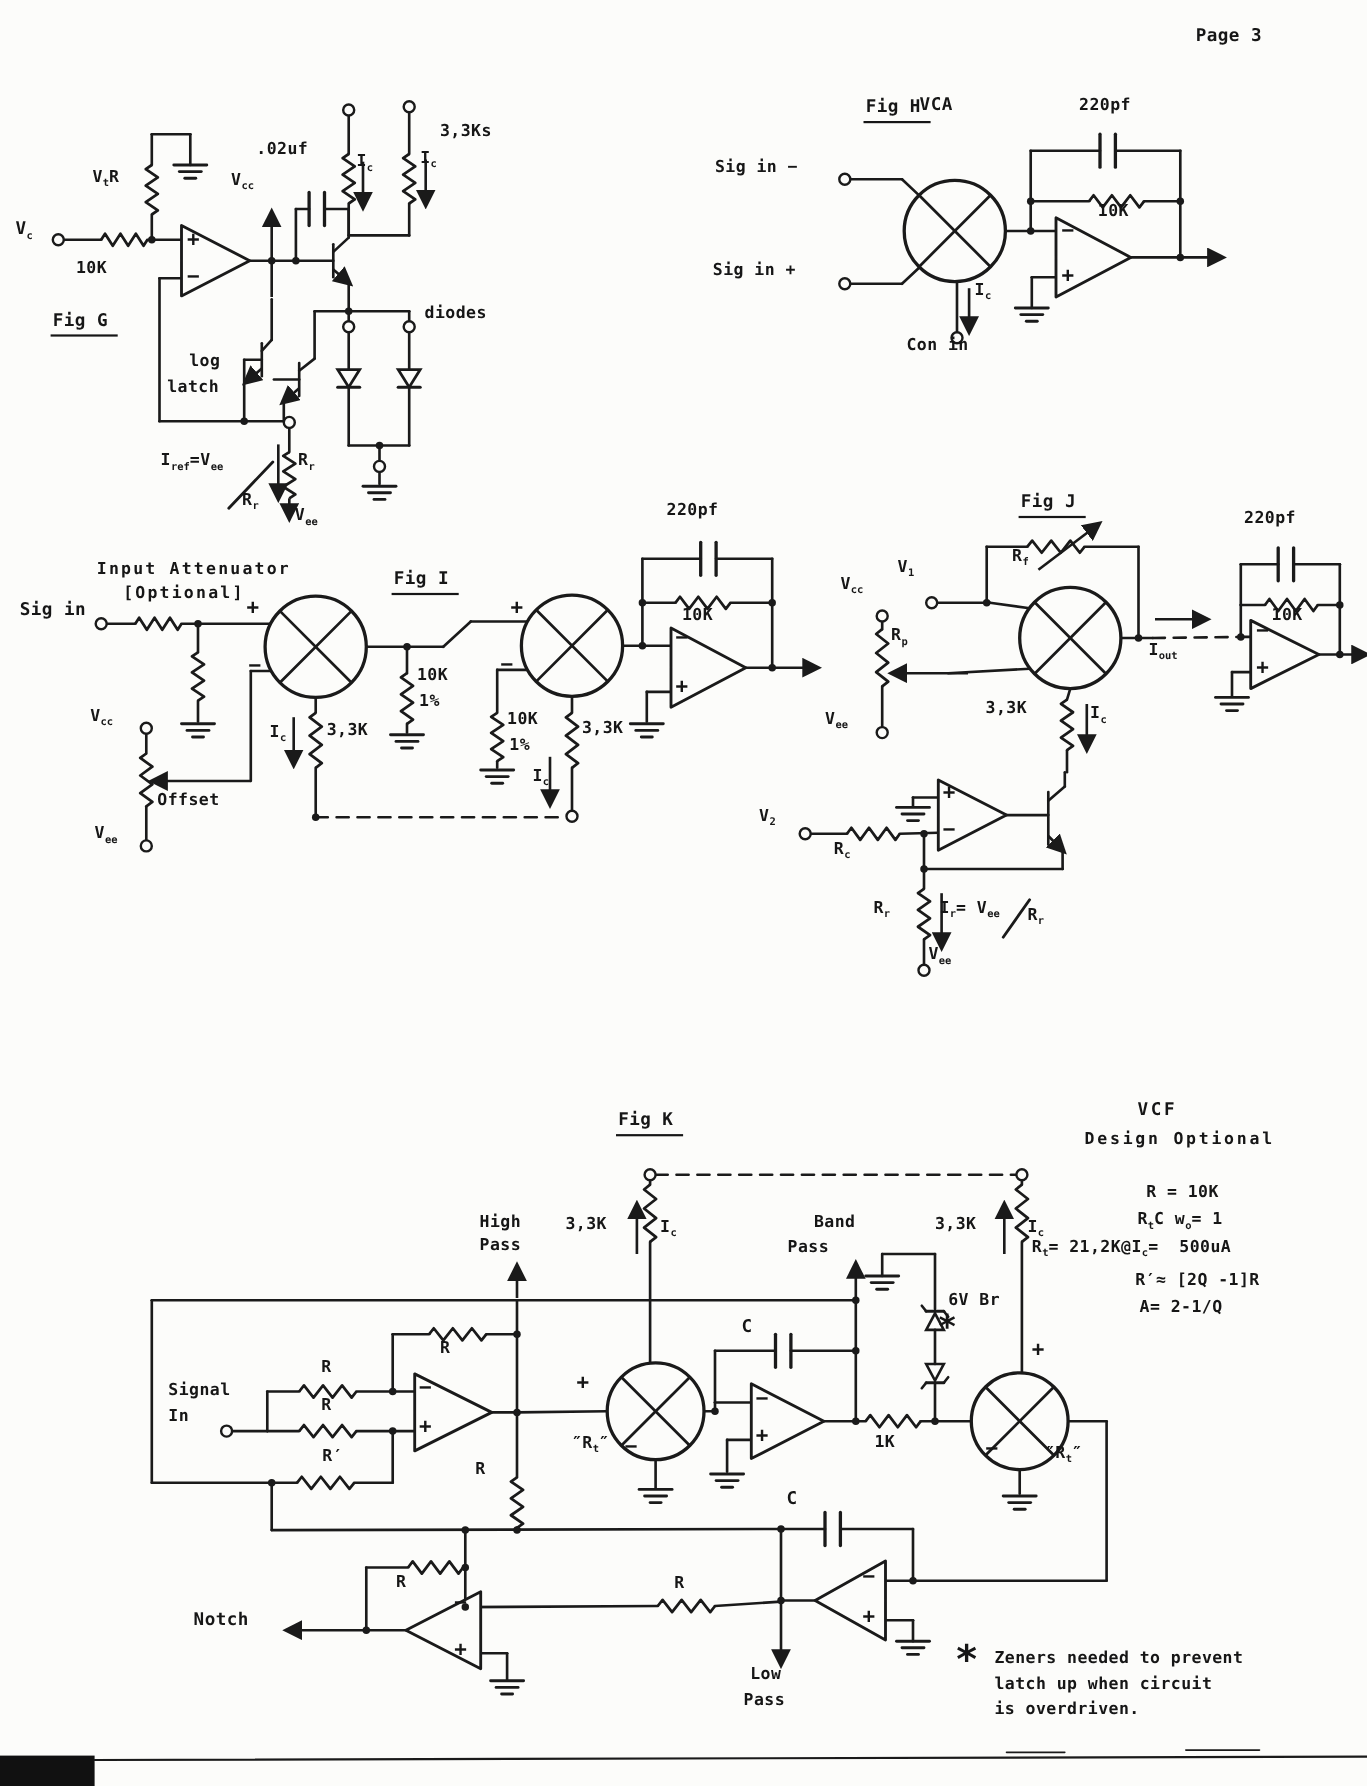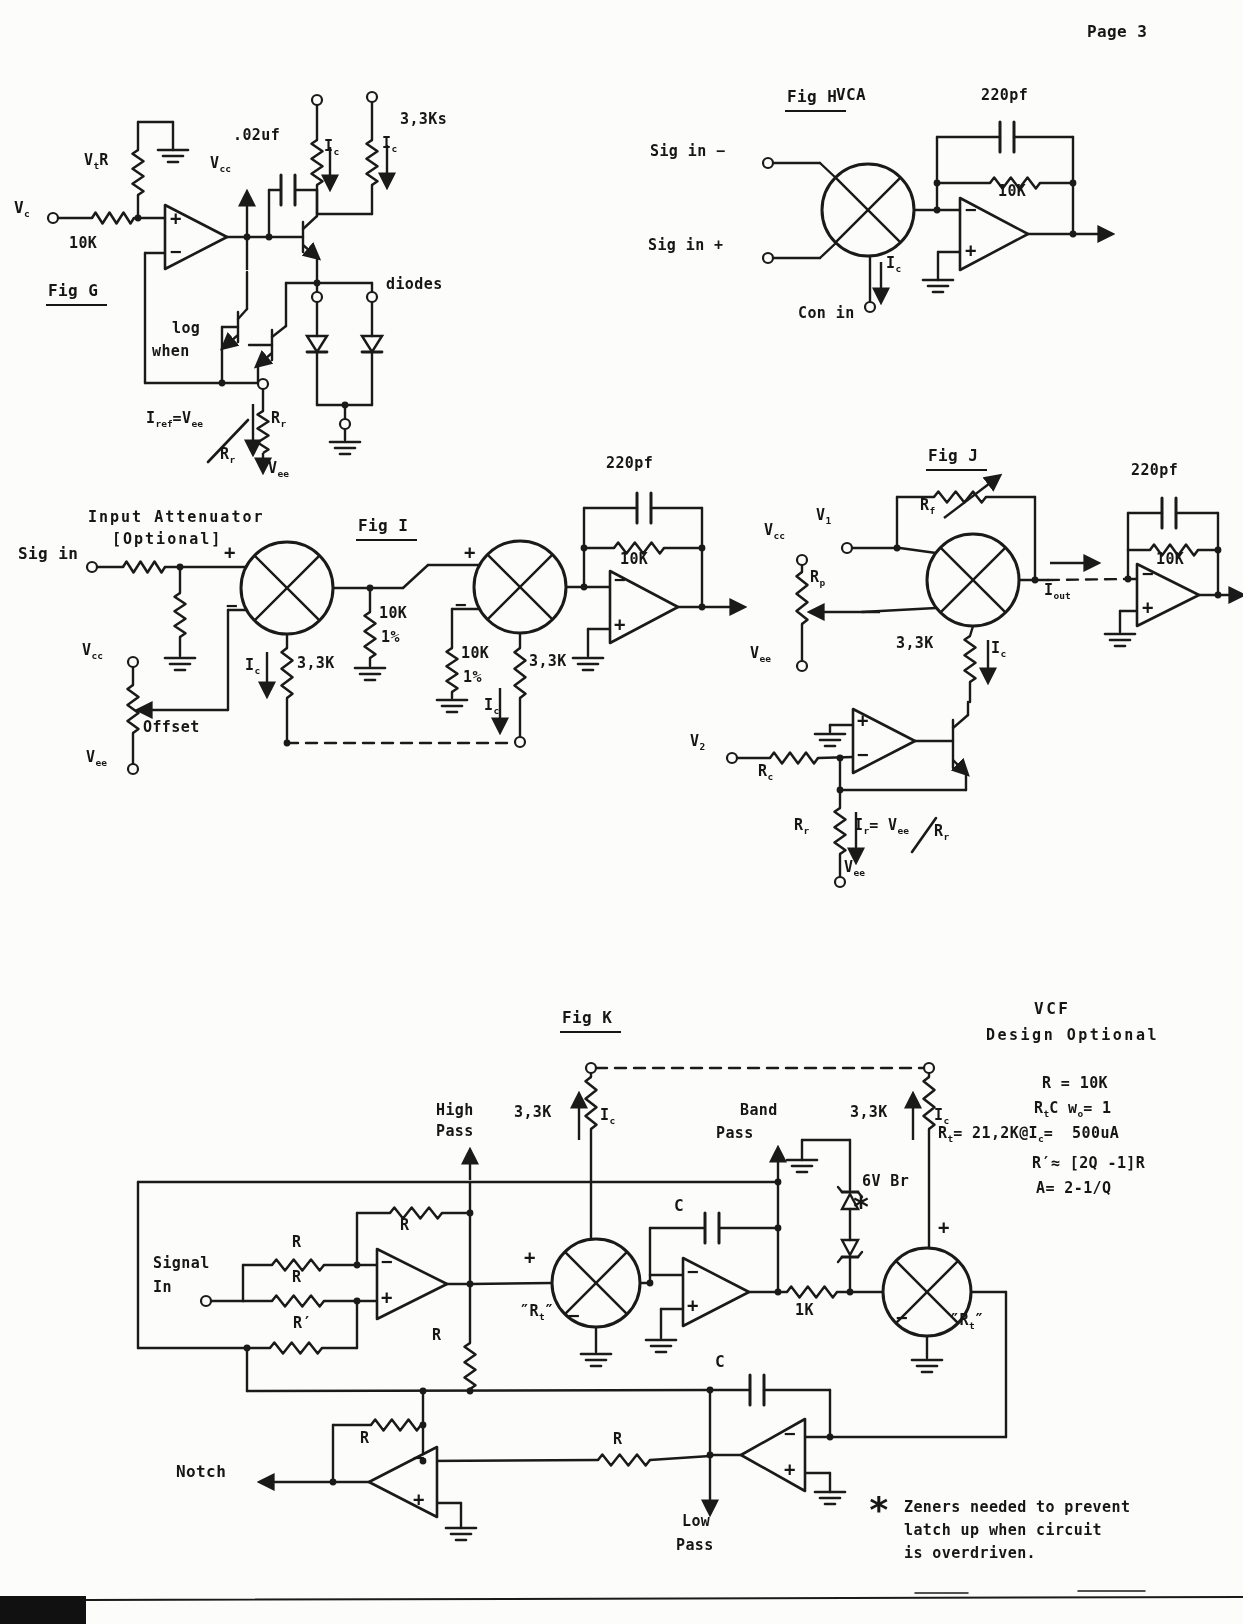--- a/index.html
+++ b/index.html
@@ -447,34 +447,34 @@
   <div class="lb s16" style="left:14px;top:200px">V<sub>c</sub></div>
   <div class="lb" style="left:69px;top:236px">10K</div>
   <div class="lb" style="left:84px;top:153px">V<sub>t</sub>R</div>
   <div class="lb" style="left:210px;top:156px">V<sub>cc</sub></div>
   <div class="lb" style="left:233px;top:128px">.02uf</div>
   <div class="lb" style="left:324px;top:139px">I<sub>c</sub></div>
   <div class="lb" style="left:382px;top:136px">I<sub>c</sub></div>
   <div class="lb" style="left:400px;top:112px">3,3Ks</div>
   <div class="lb" style="left:386px;top:277px">diodes</div>
   <div class="lb" style="left:172px;top:321px">log</div>
-  <div class="lb" style="left:152px;top:344px">when</div>
+  <div class="lb" style="left:152px;top:344px">latch</div>
   <div class="lb" style="left:146px;top:411px">I<sub>ref</sub>=V<sub>ee</sub></div>
   <div class="lb" style="left:220px;top:447px">R<sub>r</sub></div>
   <div class="lb" style="left:271px;top:411px">R<sub>r</sub></div>
   <div class="lb" style="left:268px;top:461px">V<sub>ee</sub></div>
 
   <div class="lb s16 fig" style="left:785px;top:89px">Fig H</div>
   <div class="lb s16" style="left:836px;top:87px">VCA</div>
   <div class="lb" style="left:981px;top:88px">220pf</div>
   <div class="lb" style="left:998px;top:184px">10K</div>
   <div class="lb" style="left:650px;top:144px">Sig in −</div>
   <div class="lb" style="left:648px;top:238px">Sig in +</div>
   <div class="lb" style="left:886px;top:256px">I<sub>c</sub></div>
-  <div class="lb" style="left:798px;top:306px">Con in</div>
+  <div class="lb" style="left:824px;top:306px">Con in</div>
 
   <div class="lb sp" style="left:88px;top:510px">Input Attenuator</div>
   <div class="lb sp" style="left:112px;top:532px">[Optional]</div>
   <div class="lb s16" style="left:18px;top:546px">Sig in</div>
   <div class="lb" style="left:82px;top:643px">V<sub>cc</sub></div>
   <div class="lb" style="left:143px;top:720px">Offset</div>
   <div class="lb" style="left:86px;top:750px">V<sub>ee</sub></div>
   <div class="lb" style="left:245px;top:658px">I<sub>c</sub></div>
   <div class="lb" style="left:297px;top:656px">3,3K</div>
   <div class="lb s16 fig" style="left:356px;top:518px">Fig I</div>

